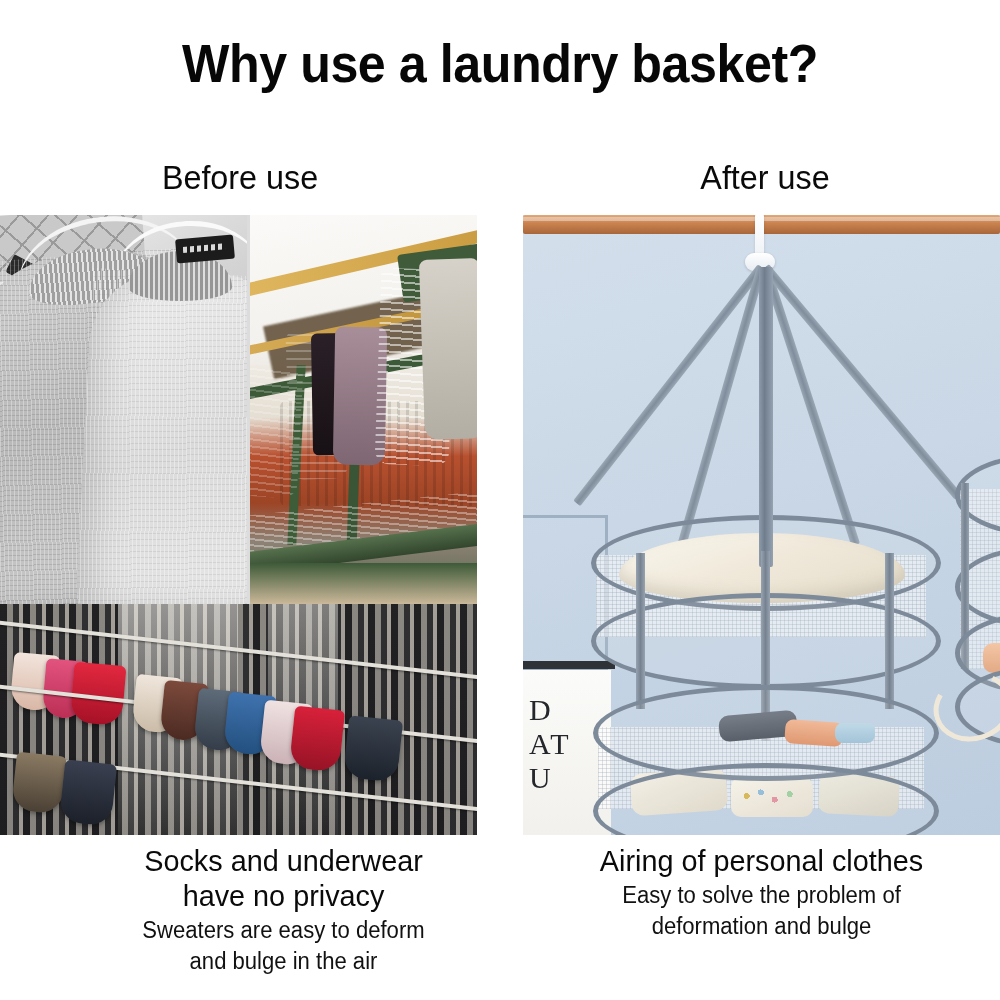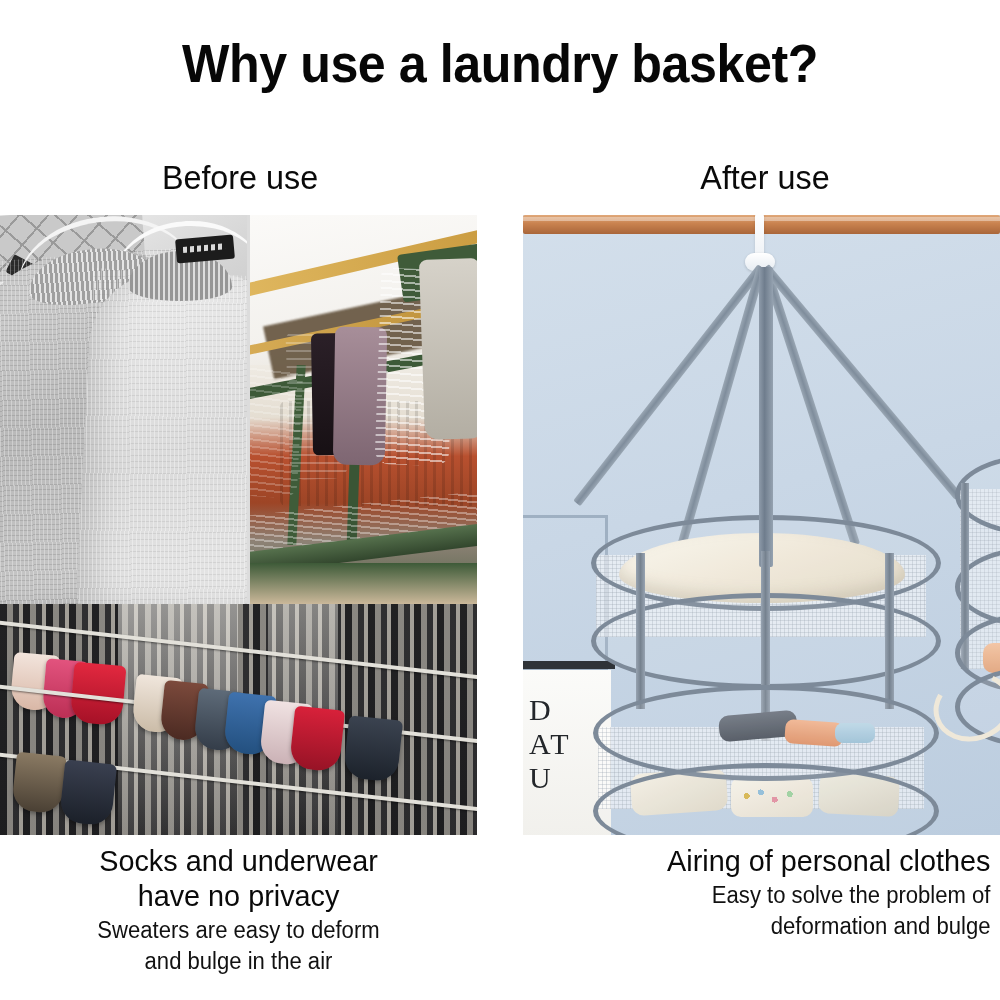--- a/index.html
+++ b/index.html
@@ -271,22 +271,22 @@
              background: linear-gradient(180deg,#fbfbf9,#f1f0ec); }
   .rp-poster-top { position:absolute; left:-4px; top:446px; width:96px; height:8px; background:#2f3338; }
   .rp-poster-frame { position:absolute; left:-4px; top:300px; width:86px; height:150px;
              border:3px solid #9fb0c2; border-left:none; }
   .rp-poster-text { position:absolute; left:6px; top:478px; width:84px;
              font-family: "Liberation Serif", serif; font-size:30px; line-height:34px;
              letter-spacing:3px; color:#23262a; text-align:left; }
 
   
   .caption { position:absolute; text-align:center; }
-  .caption.left  { left:0px;   top:843px; width:477px; }
-  .caption.right { left:523px; top:843px; width:477px;text-align:right; }
+  .caption.left  { left:0px;   top:843px; width:477px;padding-left:45px; }
+  .caption.right { left:523px; top:843px; width:477px; }
   .cap-head {
     font-size: 30px;
     line-height: 35px;
     font-weight: 400;
     color: #0a0a0a;
     transform: scaleX(0.96);
   }
   .cap-sub {
     font-size: 23px;
     line-height: 28px;

